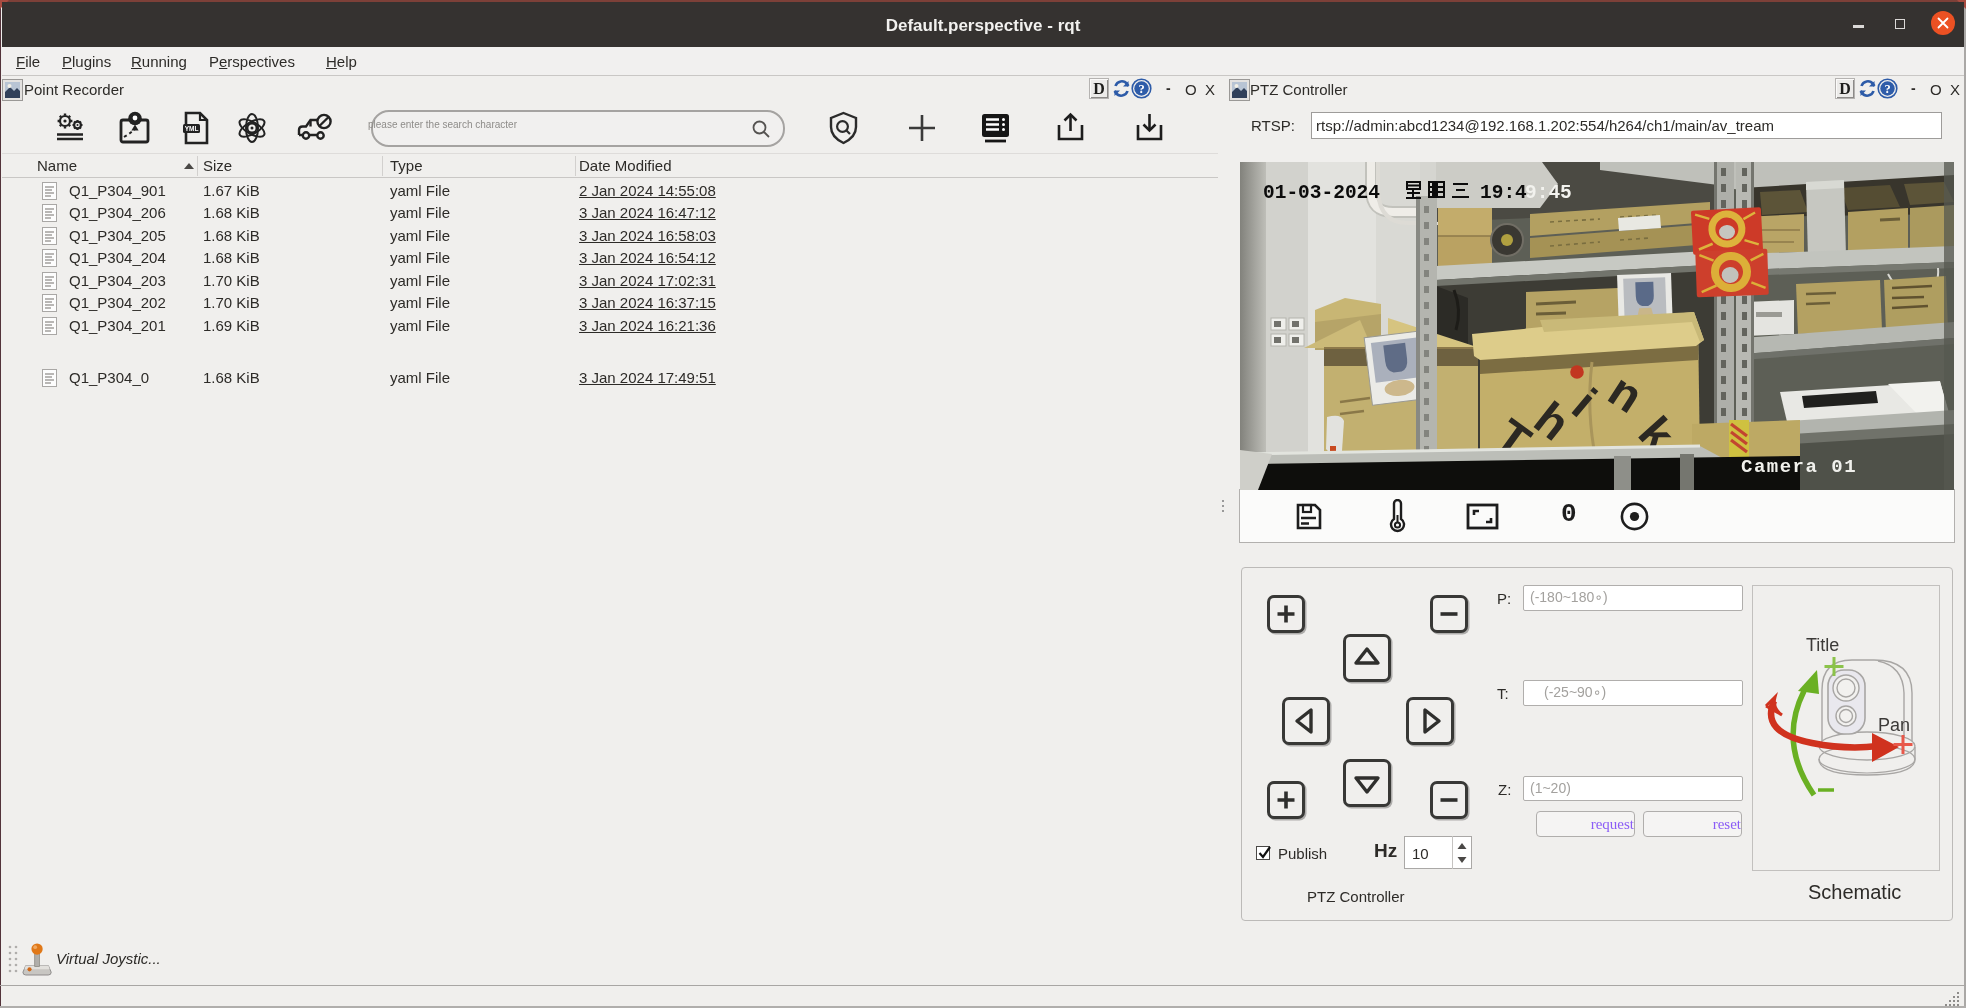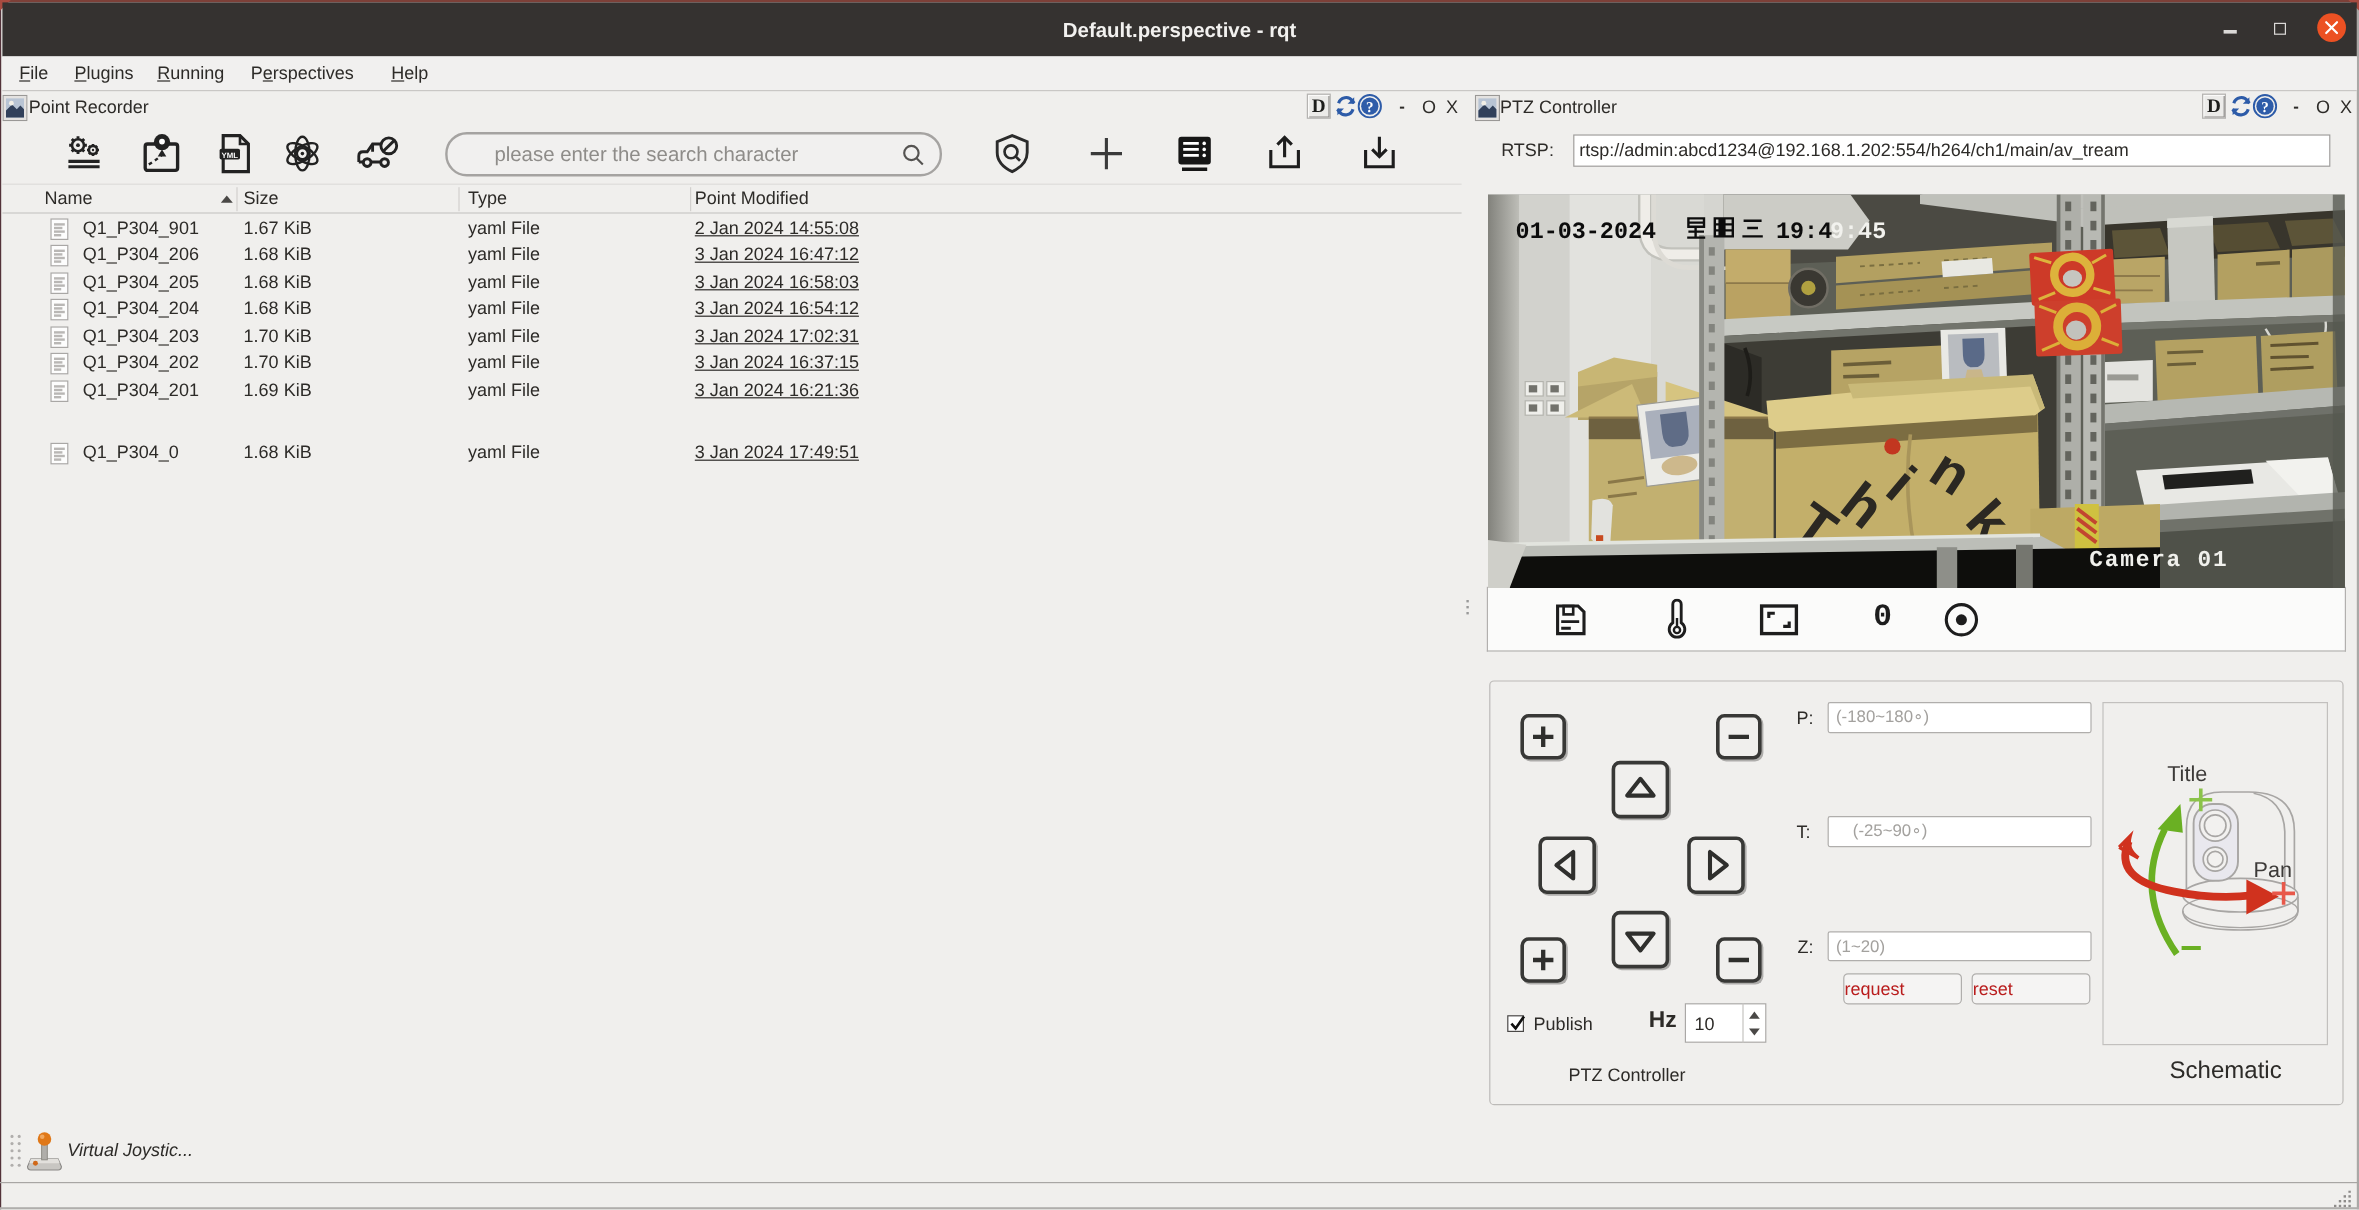--- a/index.html
+++ b/index.html
@@ -96,21 +96,21 @@
   <path d="M3 23 v-5 q0-3.5 3.5-3.5 h3.5 l4.5-6.5 h7 l4.5 6.5"></path>
   <path d="M14.5 8.5 v6 M3 23 h3.5 M13.5 23 h7.5"></path>
   <circle cx="10" cy="23.5" r="3.2"></circle>
   <circle cx="24.5" cy="23.5" r="3.2"></circle>
  </g>
  <circle cx="28" cy="9.5" r="6.6" fill="#f0efed" stroke="#222" stroke-width="2.4"></circle>
  <path d="M23.4 14 L32.6 5" stroke="#222" stroke-width="2.4"></path>
 </svg>
 
 <div class="abs" style="left:371px;top:110px;width:414px;height:37px;border:2px solid #a5a3a1;border-radius:18px;background:#f1f0ef;"></div>
-<div class="abs gray" style="left:412px;top:119px;font-size:17px;">please enter the search character</div>
+<div class="abs gray" style="left:368px;top:119px;font-size:10px;">please enter the search character</div>
 <svg class="abs" style="left:750px;top:118px" width="22" height="22" viewBox="0 0 22 22">
  <circle cx="9.5" cy="9.5" r="6" fill="none" stroke="#555351" stroke-width="1.8"></circle>
  <path d="M14 14 L19 19" stroke="#555351" stroke-width="1.8"></path>
 </svg>
 
 <svg class="abs" style="left:827px;top:111px" width="33" height="35" viewBox="0 0 33 35">
  <path d="M16.5 2 L29 7 v9 q0 10 -12.5 16 Q4 26 4 16 v-9 z" fill="none" stroke="#2b2b2b" stroke-width="2.4"></path>
  <circle cx="15.5" cy="15.5" r="5.4" fill="none" stroke="#2b2b2b" stroke-width="2.2"></circle>
  <path d="M19.5 19.5 L23 23" stroke="#2b2b2b" stroke-width="2.2"></path>
 </svg>
@@ -145,21 +145,21 @@
 </svg>
 
 <div class="abs" style="left:2px;top:153px;width:1216px;height:1px;background:#dedcda;"></div>
 <div class="abs" style="left:2px;top:177px;width:1216px;height:1px;background:#c9c7c5;"></div>
 <div class="abs" style="left:197px;top:156px;width:1px;height:20px;background:#d2d0ce;"></div>
 <div class="abs" style="left:382px;top:156px;width:1px;height:20px;background:#d2d0ce;"></div>
 <div class="abs" style="left:575px;top:156px;width:1px;height:20px;background:#d2d0ce;"></div>
 <div class="abs txt" style="left:37px;top:157px;">Name</div>
 <div class="abs txt" style="left:203px;top:157px;">Size</div>
 <div class="abs txt" style="left:390px;top:157px;">Type</div>
-<div class="abs txt" style="left:579px;top:157px;">Point Modified</div>
+<div class="abs txt" style="left:579px;top:157px;">Date Modified</div>
 <svg class="abs" style="left:182px;top:161px" width="14" height="10">
     <path d="M7 2 L12 8 H2 z" fill="#4a4846"></path>
   </svg>
 <style>
  .row { position:absolute; left:0; width:1218px; height:22px; }
  .fic { position:absolute; left:42px; top:2px; width:15px; height:18px; background:#fdfdfd; border:1px solid #a9a7a5; }
  .fic i { position:absolute; left:2px; height:1.5px; background:#b9b7b5; display:block; }
  .c1 { position:absolute; left:69px; top:2px; } .c2 { position:absolute; left:203px; top:2px; }
  .c3 { position:absolute; left:390px; top:2px; } .c4 { position:absolute; left:579px; top:2px;text-decoration:underline; }
 </style>
@@ -564,21 +564,21 @@
 <div class="abs" style="left:1222px;top:505px;width:2px;height:2px;background:#999;"></div>
 <div class="abs" style="left:1222px;top:510px;width:2px;height:2px;background:#999;"></div>
 
 <style>
  .gbox { position:absolute; border:1px solid #bcbab8; border-radius:4px; }
  .pbtn { position:absolute; border:3.5px solid #383836; border-radius:7px; background:#f0efed;
    box-shadow:1.5px 1.5px 0 rgba(120,118,116,.55); }
  .pinp { position:absolute; background:#fff; border:1px solid #b0aeac; border-radius:2px;
    color:#a3a19e; font-size:14px; padding:3px 0 0 6px; }
  .btn2 { position:absolute; background:#f5f4f3; border:1px solid #b0aeac; border-radius:4px;
-   color:#b91c1c; font-size:15px; text-align:left; }
+   color:#8b5cf6; font-size:15px; text-align:right;font-family:Liberation Serif, serif; }
 </style>
 <div class="gbox" style="left:1241px;top:567px;width:712px;height:354px;"></div>
 
 <div class="pbtn" style="left:1267px;top:595px;width:38px;height:38px;"></div>
 <svg class="abs" style="left:1267px;top:595px" width="38" height="38">
     <path d="M19 10.5 v17 M10.5 19 h17" stroke="#2f2f2d" stroke-width="3.6"></path>
   </svg>
 <div class="pbtn" style="left:1430px;top:595px;width:38px;height:38px;"></div>
 <svg class="abs" style="left:1430px;top:595px" width="38" height="38">
     <path d="M10.5 19 h17" stroke="#2f2f2d" stroke-width="3.6"></path>

